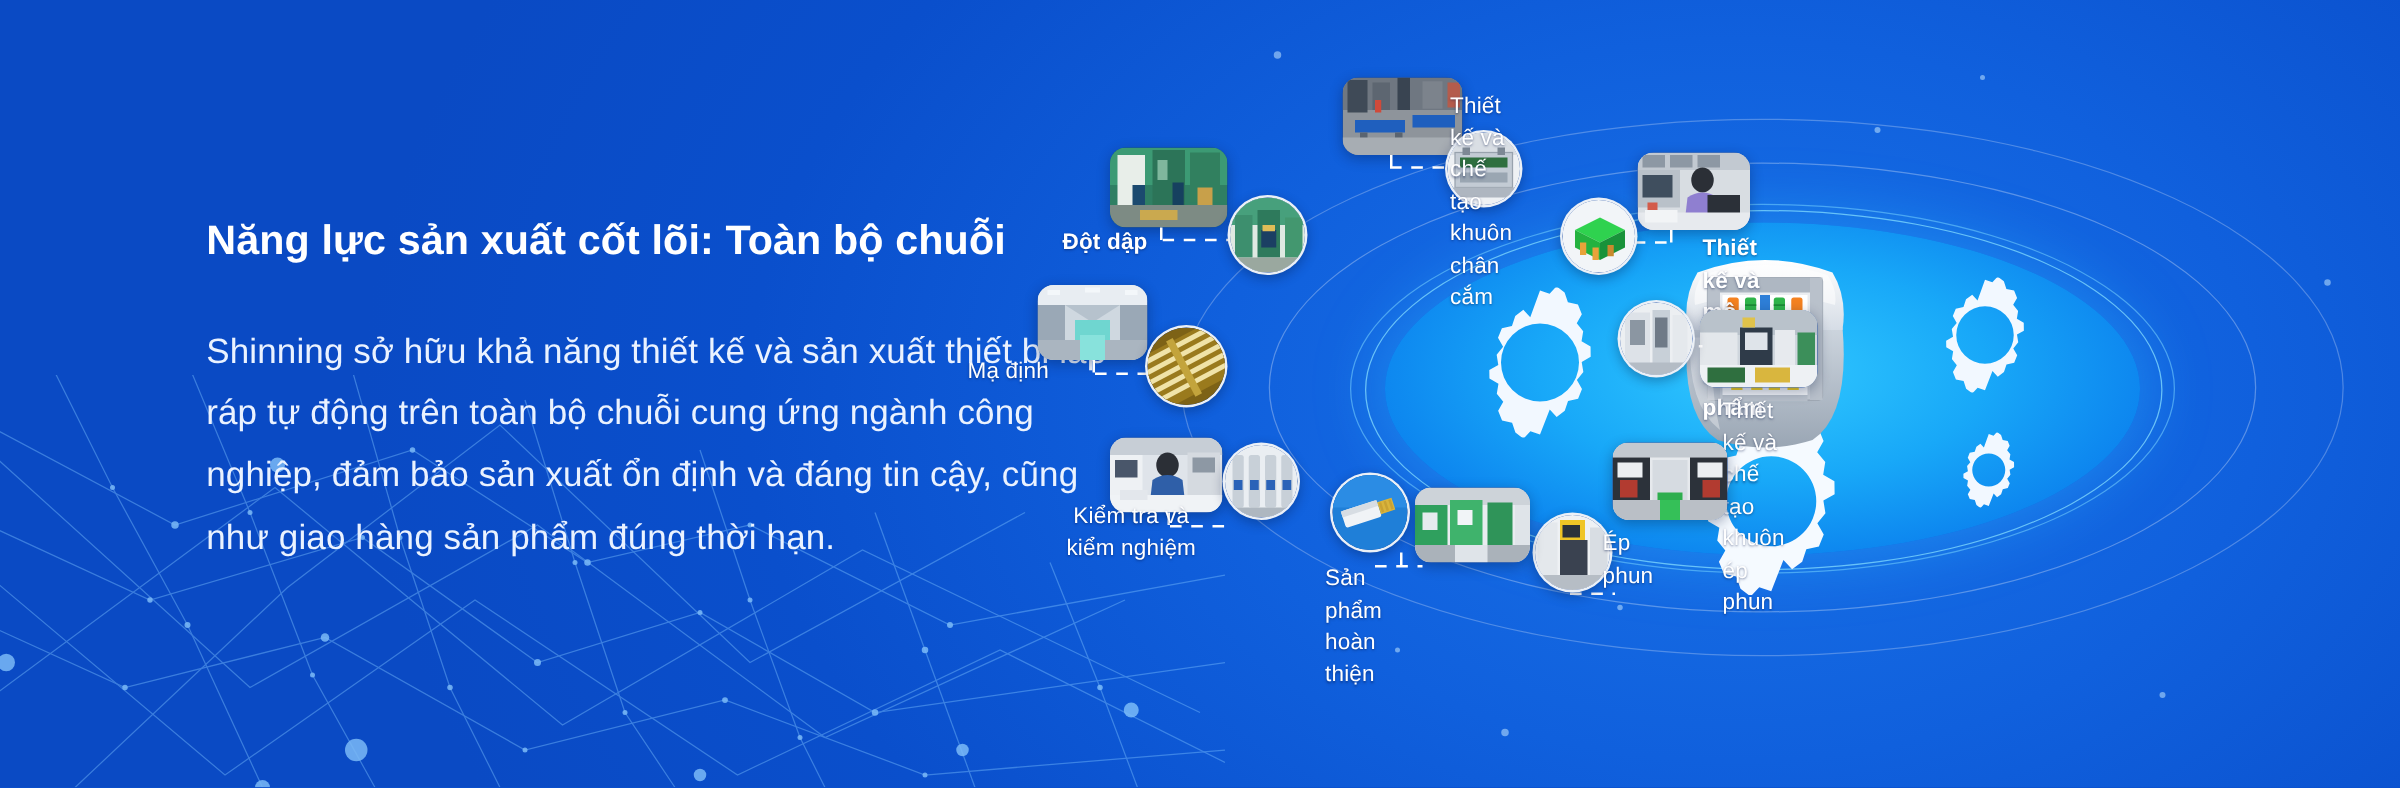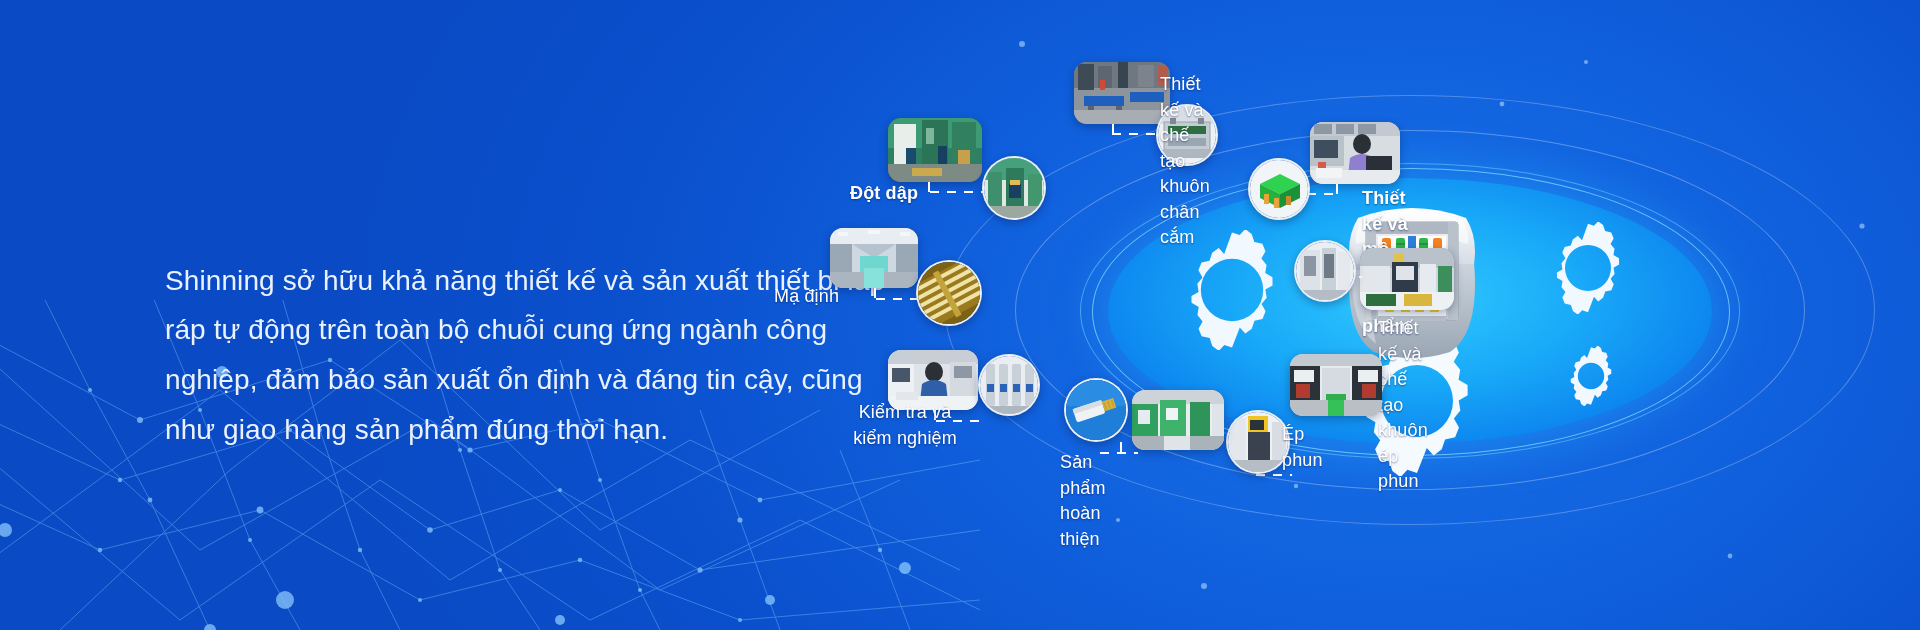--- a/index.html
+++ b/index.html
@@ -144,21 +144,21 @@
     </g>
     <g fill="#36c6ff" opacity="0.9">
       <circle cx="1476" cy="248" r="3.4"></circle>
         <circle cx="1099" cy="400" r="3.4"></circle>
       <circle cx="1596" cy="290" r="3"></circle>
     </g>
   </svg>
 
   <div class="copy">
     <h1>
-      <br>
+      <span>Năng lực sản xuất cốt lõi: Toàn bộ chuỗi</span><br>
     </h1>
     <p>Shinning sở hữu khả năng thiết kế và sản xuất thiết bị lắp ráp tự động trên toàn bộ chuỗi cung ứng ngành công nghiệp, đảm bảo sản xuất ổn định và đáng tin cậy, cũng như giao hàng sản phẩm đúng thời hạn.</p>
   </div>
 
   <div class="diagram">
 
     <div class="orbit o1"></div>
     <div class="orbit o2"></div>
     <div class="orbit o3"></div>
 

